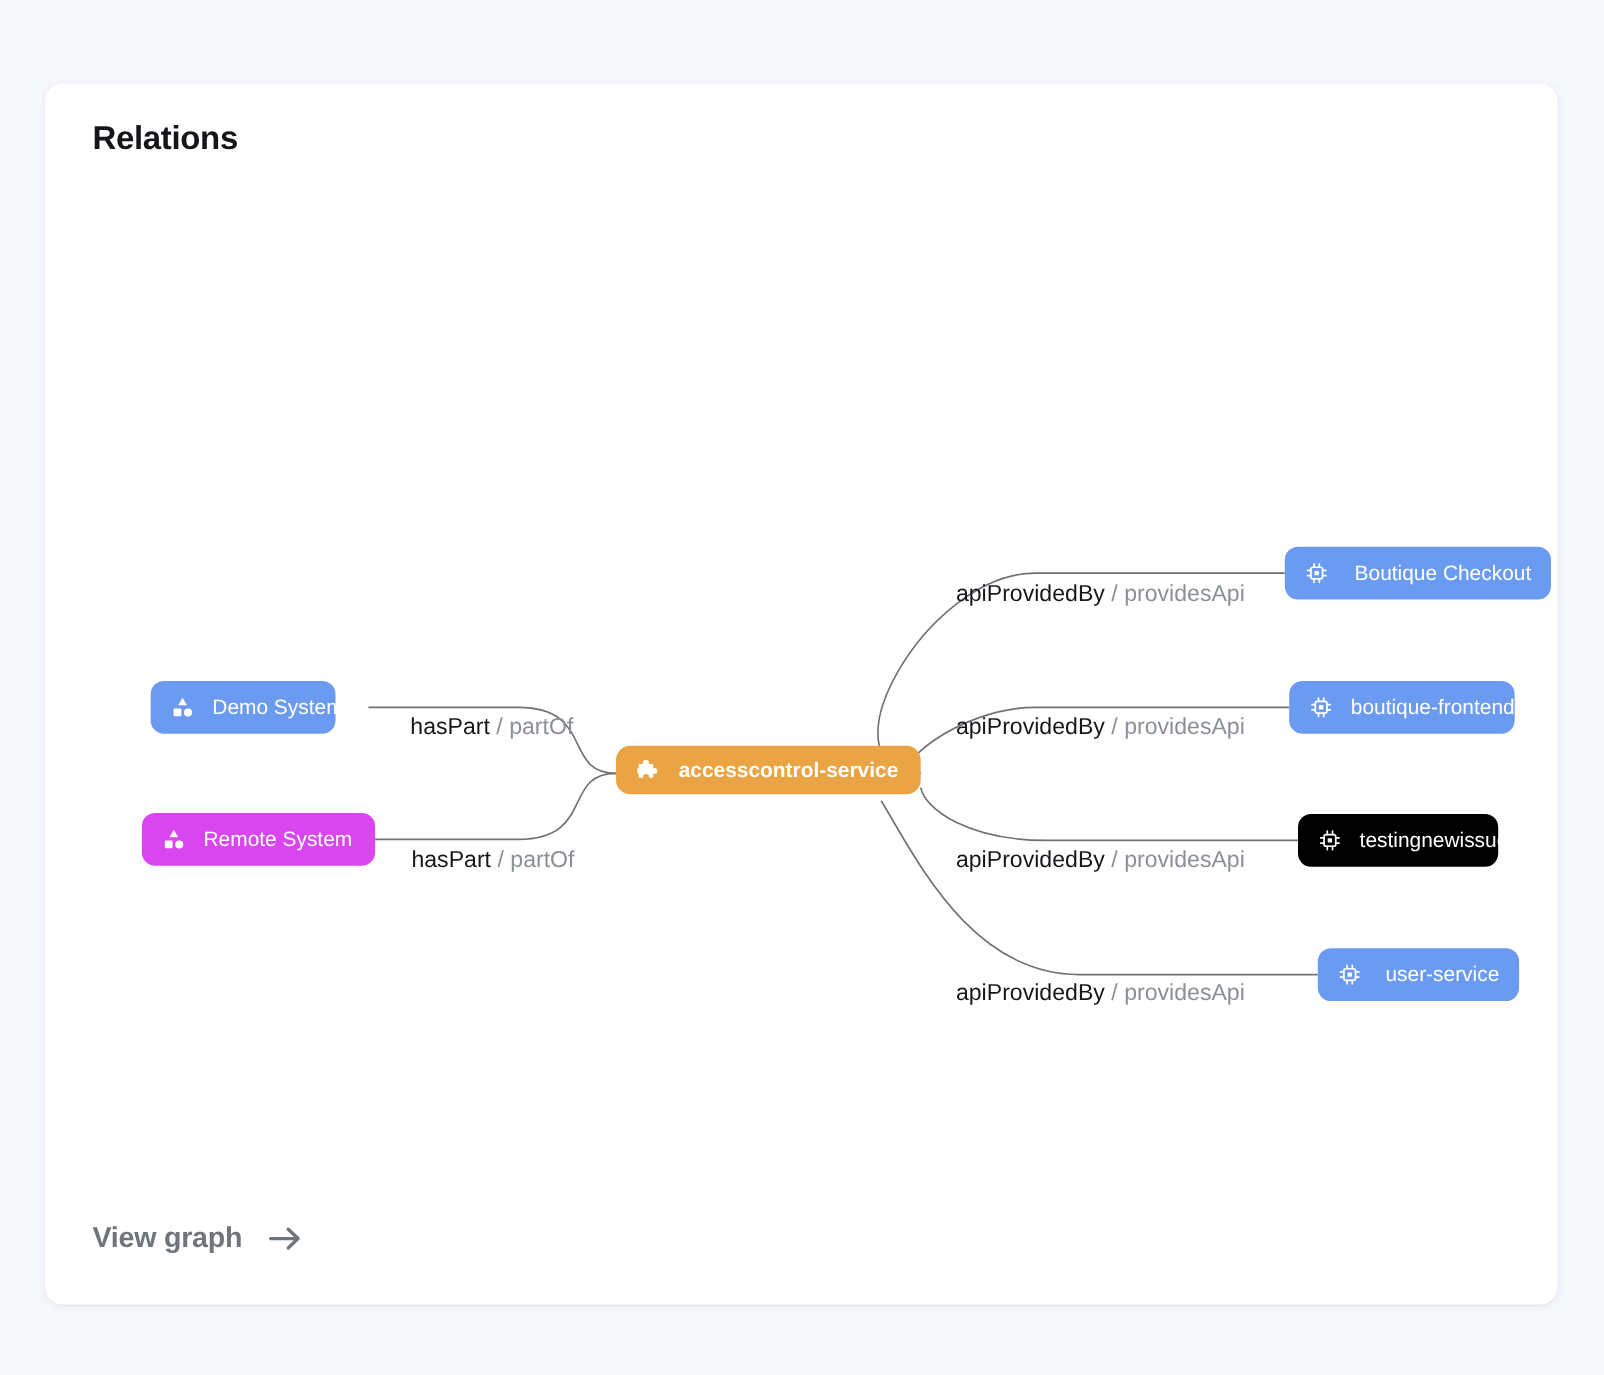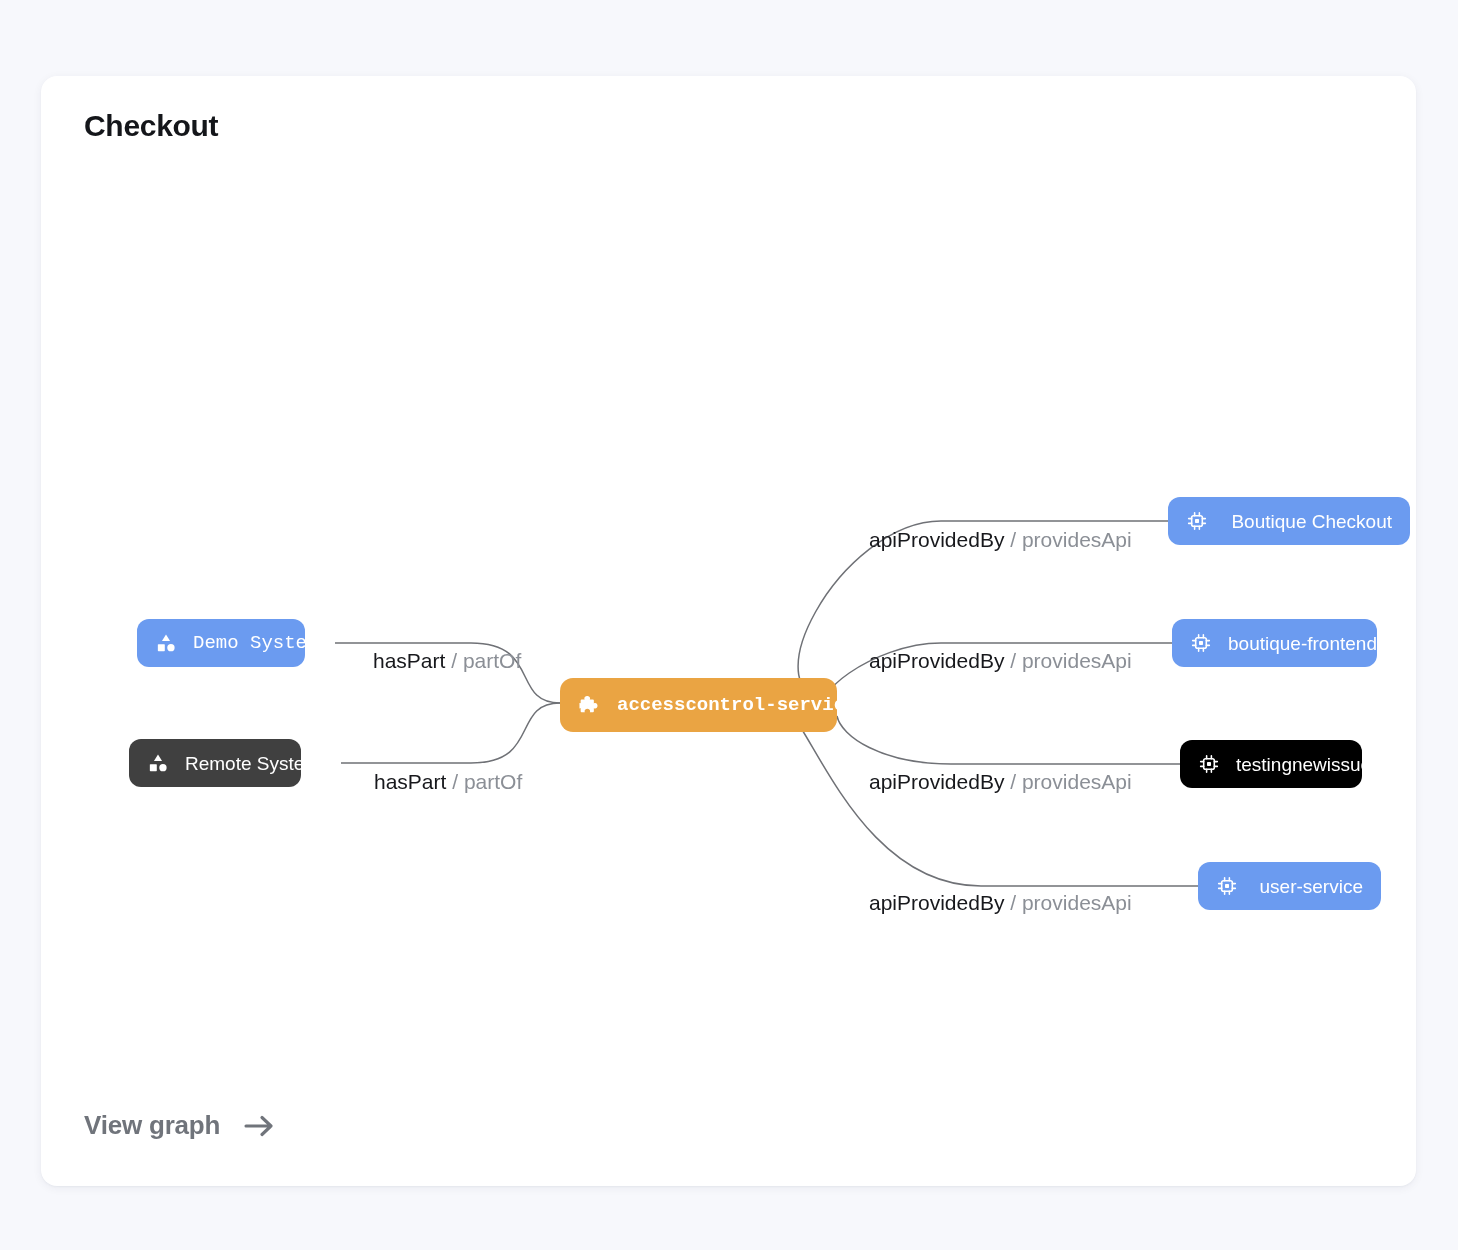--- a/index.html
+++ b/index.html
@@ -63,23 +63,22 @@
   .node .node-label {
     margin-left: 16px;
     font-size: 19px;
     line-height: 1;
   }
 
   .node.kind-system  { background: #6b9bf0; }
   .node.kind-service { background: #6b9bf0; justify-content: space-between; }
   .node.kind-center  {
     background: #eaa443;
-    height: 54px;
+    height: 44px;
     border-radius: 13px;
-    font-family: Liberation Mono, monospace;
   }
   .node.kind-center .node-label {
     font-weight: bold;
     font-size: 19px;
     margin-left: 17px;
   }
 
   .edge-label {
     position: absolute;
     font-size: 21px;
@@ -104,52 +103,52 @@
     cursor: pointer;
     text-decoration: none;
   }
   #view-graph-link .arrow-ico { display: flex; align-items: center; }
 </style>
 </head>
 <body>
 
 <div id="card">
 
-  <div id="page-title">Checkout</div>
+  <div id="page-title">Relations</div>
 
   <div id="graph-canvas">
 
     <svg id="edge-layer" viewBox="0 0 1375 1110" width="1375" height="1110" fill="none">
         <path d="M 294 567 L 430 567 C 500 567 470 627 519 627" stroke="#6f7176" stroke-width="1.5" fill="none"></path>
         <path d="M 300 687 L 430 687 C 500 687 470 627 519 627" stroke="#6f7176" stroke-width="1.5" fill="none"></path>
         <path d="M 796 627 C 700 627 800 445 900 445 L 1127 445" stroke="#6f7176" stroke-width="1.5" fill="none"></path>
         <path d="M 796 627 C 760 627 830 567 900 567 L 1131 567" stroke="#6f7176" stroke-width="1.5" fill="none"></path>
         <path d="M 796 640 C 800 660 840 688 910 688 L 1139 688" stroke="#6f7176" stroke-width="1.5" fill="none"></path>
         <path d="M 760 652 C 790 700 840 810 940 810 L 1157 810" stroke="#6f7176" stroke-width="1.5" fill="none"></path>
       </svg>
 
   <div class="node kind-center" style="left: 519px; top: 602px; width: 277px; background: rgb(234, 164, 67);">
         <span class="node-icon">
           <svg width="22" height="22" viewBox="0 0 24 24">
             <path fill="#fff" d="M10.2 2.2c1.7 0 3 1.1 3 2.5 0 .5-.2.9-.4 1.3h3.5c.6 0 1 .4 1 1v3.3c.4-.2.9-.4 1.4-.4 1.5 0 2.6 1.3 2.6 3s-1.1 3-2.6 3c-.5 0-1-.1-1.4-.4v3.3c0 .6-.4 1-1 1h-3.4c.2-.4.3-.8.3-1.3 0-1.4-1.3-2.5-3-2.5s-3 1.1-3 2.5c0 .5.1.9.3 1.3H3.9c-.6 0-1-.4-1-1v-3.4c-.4.2-.8.3-1.3.3v-5.9c.5 0 .9.1 1.3.3V7c0-.6.4-1 1-1h3.4c-.2-.4-.4-.8-.4-1.3 0-1.4 1.3-2.5 3-2.5z"></path>
           </svg>
         </span>
         <span class="node-label">accesscontrol-service</span>
       </div>
-      <div class="node kind-system" style="left: 96px; top: 543px; width: 168px; background: rgb(107, 155, 240); font-family: Liberation Mono, monospace;">
+      <div class="node kind-system" style="left: 96px; top: 543px; width: 168px; background: rgb(107, 155, 240);">
         <span class="node-icon">
           <svg width="22" height="22" viewBox="0 0 24 24">
             <path d="M12 2.6 L16.4 9.9 H7.6 Z" fill="#fff"></path>
             <rect x="3.1" y="13.3" width="7.6" height="7.6" rx="0.7" fill="#fff"></rect>
             <circle cx="17.4" cy="17.1" r="4" fill="#fff"></circle>
           </svg>
         </span>
         <span class="node-label">Demo System</span>
       </div>
-      <div class="node kind-system" style="left: 88px; top: 663px; width: 172px; background: #404040; align-items: center;">
+      <div class="node kind-system" style="left: 88px; top: 663px; width: 212px; background: #d946ef; align-items: center;">
         <span class="node-icon">
           <svg width="22" height="22" viewBox="0 0 24 24">
             <path d="M12 2.6 L16.4 9.9 H7.6 Z" fill="#fff"></path>
             <rect x="3.1" y="13.3" width="7.6" height="7.6" rx="0.7" fill="#fff"></rect>
             <circle cx="17.4" cy="17.1" r="4" fill="#fff"></circle>
           </svg>
         </span>
         <span class="node-label">Remote System</span>
       </div>
       <div class="node kind-service" style="left: 1127px; top: 421px; width: 242px; background: rgb(107, 155, 240);">

